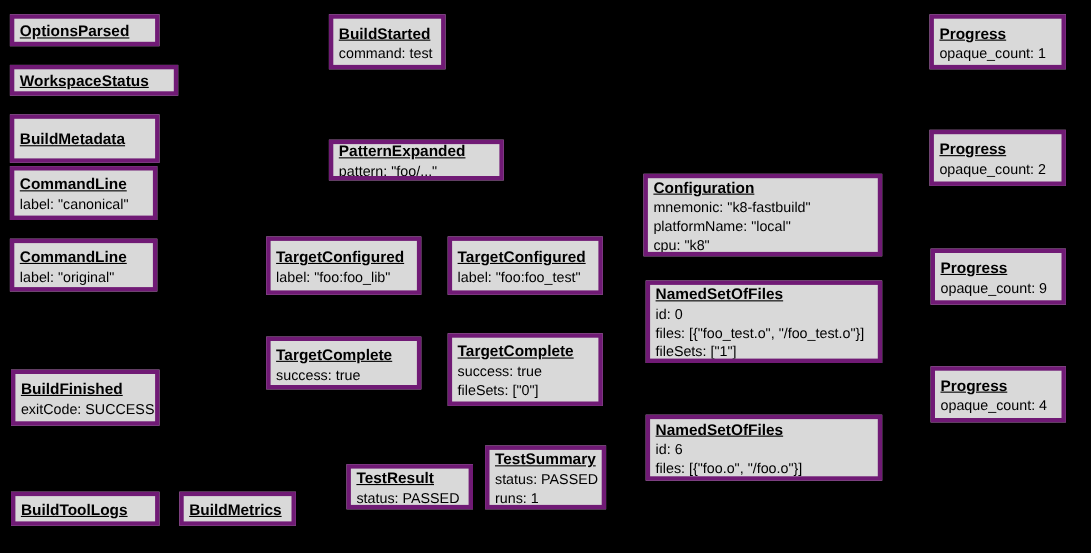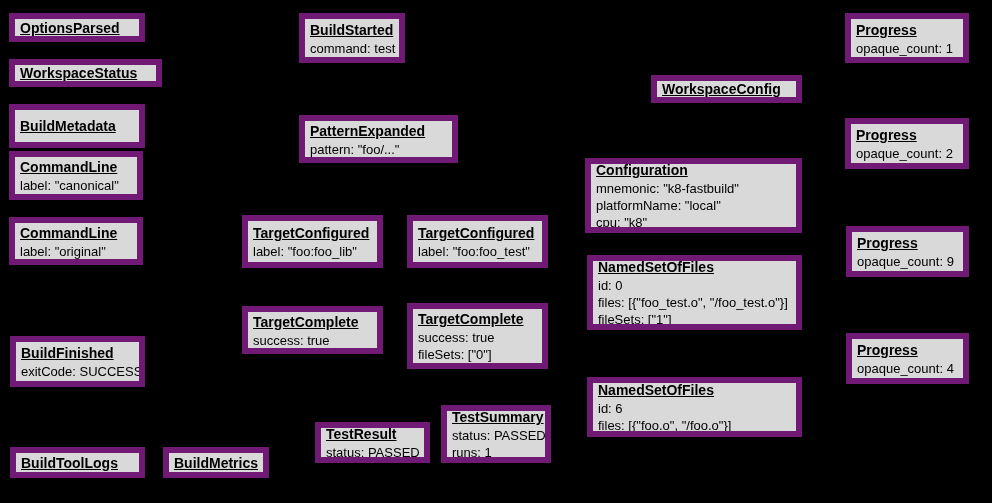--- a/index.html
+++ b/index.html
@@ -11,21 +11,21 @@
   #canvas {
     position: relative;
     width: 992px;
     height: 503px;
     background: #000000;
     overflow: hidden;
   }
   .node {
     position: absolute;
     background: #d9d9d9;
-    border: 6px solid #701a75;
+    border: 4px solid #701a75;
     box-sizing: border-box;
     display: flex;
     flex-direction: column;
     justify-content: center;
     padding: 2px 5px;
     color: #000000;
     overflow: hidden;
   }
   .node-title {
     font-size: 14px;
@@ -44,21 +44,21 @@
   .n0  {left:9px;   top:13px;  width:136px; height:29px}
   .n1  {left:9px;   top:59px;  width:153px; height:28px}
   .n2  {left:9px;   top:104px; width:136px; height:44px}
   .n3  {left:9px;   top:151px; width:134px; height:49px}
   .n4  {left:9px;   top:217px; width:134px; height:48px}
   .n5  {left:10px;  top:283px; width:134px; height:50px}
   .n6  {left:10px;  top:336px; width:135px; height:51px}
   .n7  {left:10px;  top:447px; width:135px; height:31px}
   .n8  {left:163px; top:447px; width:106px; height:31px}
   .n9  {left:299px; top:13px;  width:106px; height:50px}
-  .n10 {left:299px; top:115px; width:159px; height:48px}
+  .n10 {left:299px; top:127px; width:159px; height:37px}
   .n11 {left:242px; top:215px; width:141px; height:53px}
   .n12 {left:407px; top:215px; width:141px; height:53px}
   .n13 {left:242px; top:306px; width:141px; height:48px}
   .n14 {left:407px; top:303px; width:141px; height:66px}
   .n15 {left:315px; top:422px; width:115px; height:41px}
   .n16 {left:441px; top:405px; width:110px; height:58px}
   .n17 {left:651px; top:75px;  width:151px; height:28px}
   .n18 {left:585px; top:158px; width:217px; height:75px}
   .n19 {left:587px; top:255px; width:215px; height:75px}
   .n20 {left:587px; top:377px; width:215px; height:60px}
@@ -143,23 +143,20 @@
     <div class="node-title">TestResult</div>
     <div class="node-line">status: PASSED</div>
   </div>
 
   <div class="node n16">
     <div class="node-title">TestSummary</div>
     <div class="node-line">status: PASSED</div>
     <div class="node-line">runs: 1</div>
   </div>
 
-  <div class="node n17">
-    <div class="node-title">WorkspaceConfig</div>
-  </div>
 
   <div class="node n18">
     <div class="node-title">Configuration</div>
     <div class="node-line">mnemonic: "k8-fastbuild"</div>
     <div class="node-line">platformName: "local"</div>
     <div class="node-line">cpu: "k8"</div>
   </div>
 
   <div class="node n19">
     <div class="node-title">NamedSetOfFiles</div>

